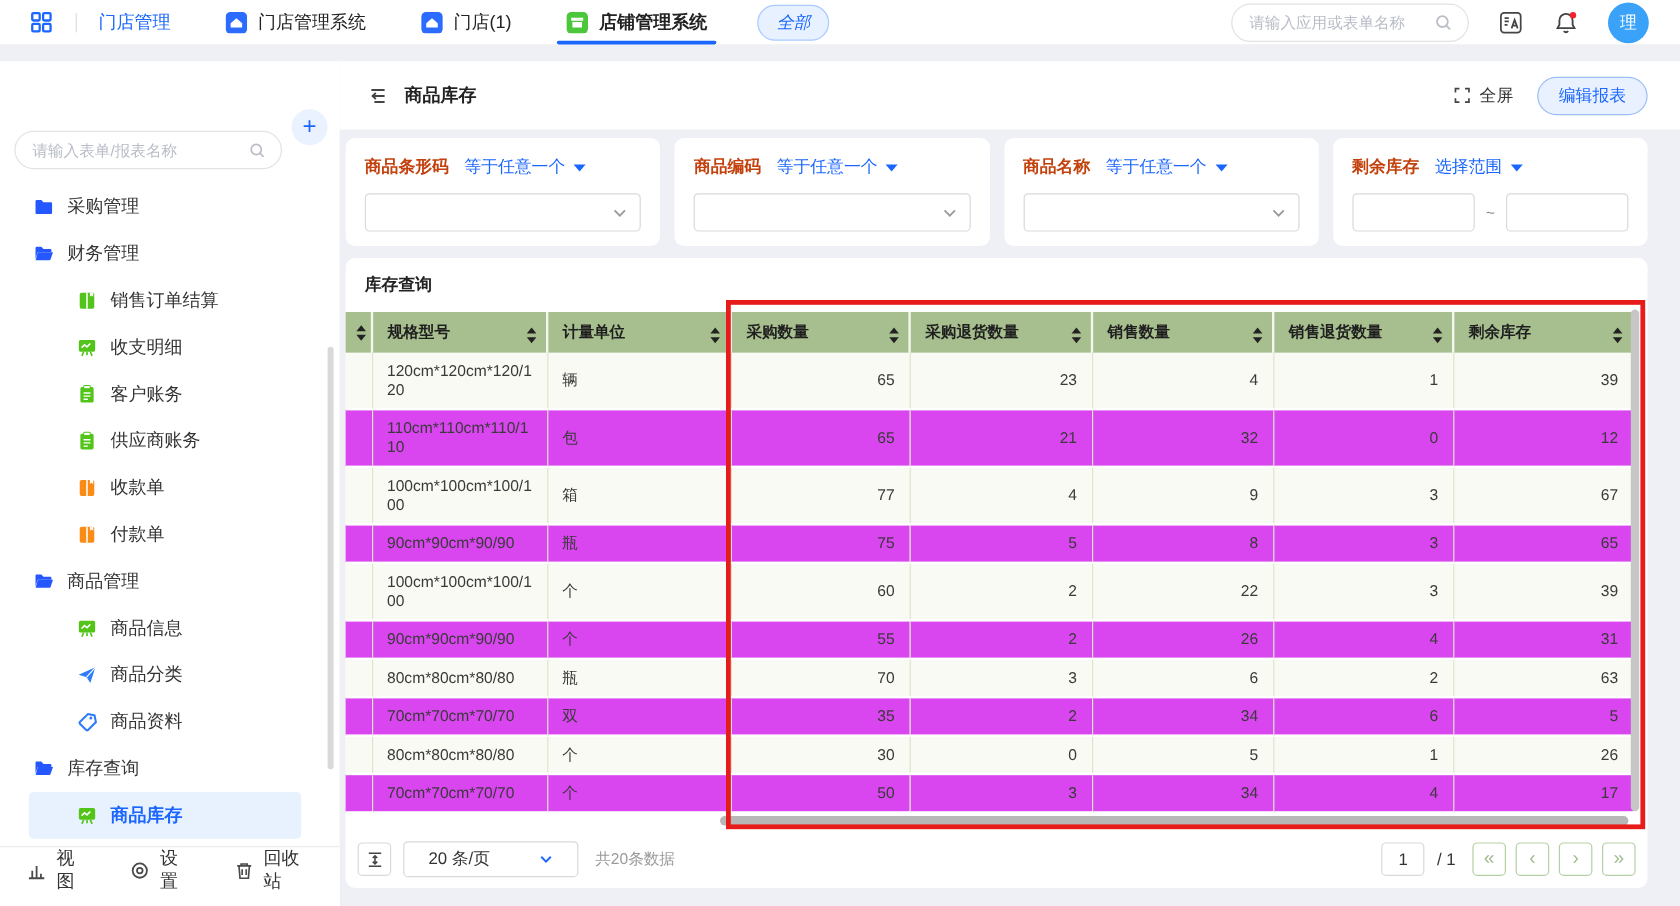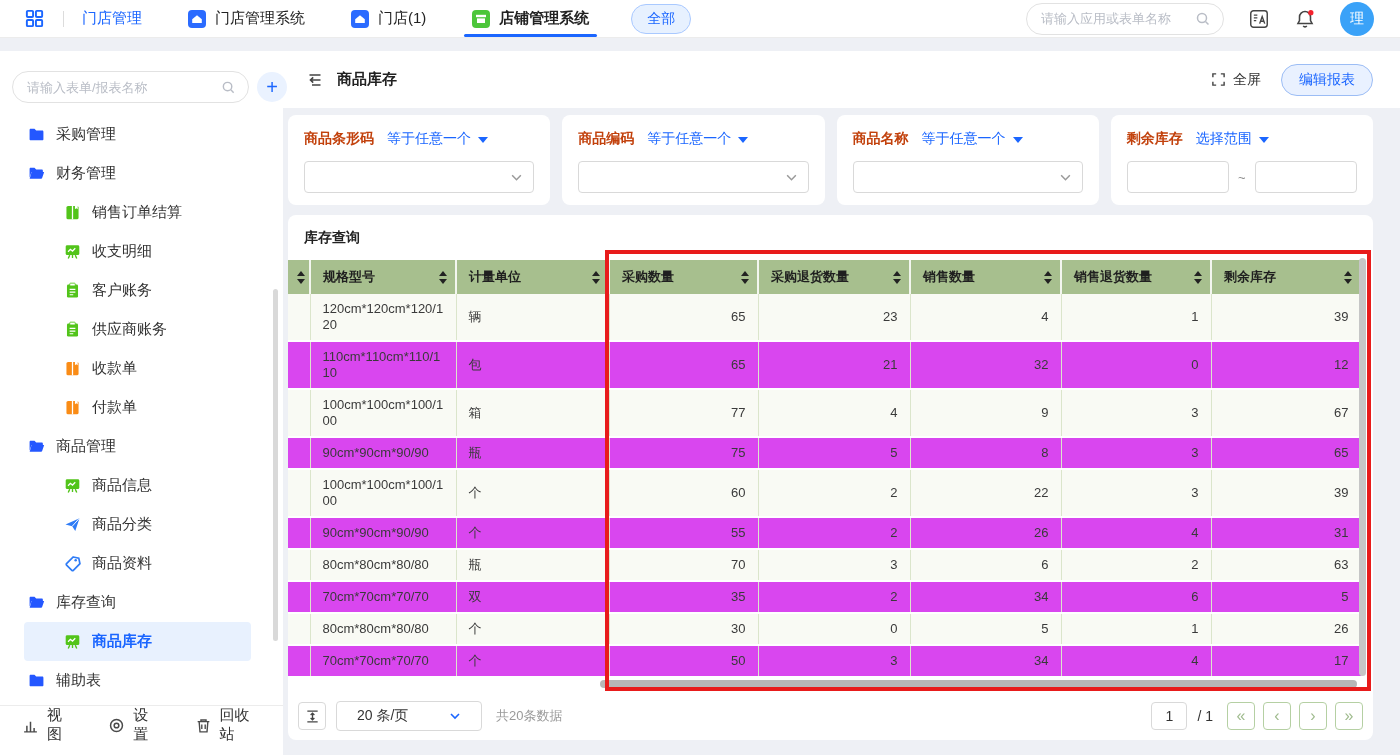--- a/index.html
+++ b/index.html
@@ -19,38 +19,38 @@
   .tb-divider { width:1px; height:16px; background:#dcdcdc; margin:0 18px; }
   .tb-link { color:#1b66ff; font-size:15px; cursor:pointer; }
   .tb-tabs { display:flex; gap:46px; margin-left:46px; height:100%; align-items:center; }
   .tb-tab { display:flex; gap:9px; align-items:center; height:100%; position:relative;
     font-size:15px; color:#222; cursor:pointer; white-space:nowrap; }
   .tb-tab.active { font-weight:bold; }
   .tb-tab.active::after { content:""; position:absolute; left:-8px; right:-8px; bottom:0;
     height:3px; background:#1b66ff; border-radius:2px; }
   .app-badge { width:18px; height:18px; border-radius:4px; flex-shrink:0; }
   .all-pill { margin-left:42px; background:#e7f1ff; border:1px solid #a9c9ff; color:#1b66ff;
-    font-size:14px; padding:5px 15px; border-radius:15px; cursor:pointer; white-space:nowrap; }
+    font-size:14px; padding:5px 15px; border-radius:15px; cursor:pointer; white-space:nowrap;font-style:italic; }
   .tb-right { display:flex; align-items:center; gap:24px; }
   .tb-search { width:198px; height:32px; border:1px solid #e2e2e2; border-radius:16px;
     display:flex; align-items:center; padding:0 12px; gap:6px; background:#fff; }
   .tb-search input { border:none; outline:none; flex:1; min-width:0; font-size:13px; color:#333; background:transparent; }
   .tb-search input::placeholder { color:#b9bdc6; }
   .icon-btn { cursor:pointer; position:relative; }
   .avatar { width:34px; height:34px; border-radius:50%; background:#3aa2f8; color:#fff;
     display:flex; align-items:center; justify-content:center; font-size:14px; cursor:pointer; }
 
   
   .page-body { position:absolute; top:51px; left:0; right:0; bottom:0; display:flex; }
 
   
   .sidebar { width:283px; flex-shrink:0; background:#fff; position:relative; }
   .sb-search-row { display:flex; align-items:center; gap:8px; padding:20px 14px 8px 12px; }
   .sb-search { flex:1; height:32px; border:1px solid #e2e2e2; border-radius:16px;
-    display:flex; align-items:center; padding:0 12px; gap:16px; }
+    display:flex; align-items:center; padding:0 12px; gap:2px;margin-top:38px; }
   .sb-search input { border:none; outline:none; flex:1; min-width:0; font-size:13px; background:transparent; }
   .sb-search input::placeholder { color:#b9bdc6; }
   .sb-plus { width:30px; height:30px; border-radius:50%; background:#eaf2ff; color:#1b66ff;
     font-size:20px; display:flex; align-items:center; justify-content:center; cursor:pointer; flex-shrink:0; }
   .sb-tree { padding-top:4px; }
   .tree-item { display:flex; align-items:center; gap:11px; height:39px; padding-left:28px;
     font-size:15px; color:#333; cursor:pointer; }
   .tree-item.child { padding-left:64px; }
   .tree-item.selected { background:#e8f1fe; color:#1b66ff; font-weight:bold; border-radius:4px;
     margin:0 32px 0 24px; padding-left:40px; }
@@ -87,21 +87,21 @@
   .range-row { display:flex; align-items:center; gap:9px; }
   .range-input { flex:1; min-width:0; height:32px; border:1px solid #d9d9d9; border-radius:4px; background:#fff; }
   .range-sep { color:#8c8c8c; font-size:13px; }
 
   
   .table-card { margin-top:10px; background:#fff; border-radius:8px; position:relative; height:525px; padding-top:14px; }
   .table-title { font-weight:bold; font-size:14px; color:#222; padding:0 16px 13px; }
   table { border-collapse:collapse; table-layout:fixed; width:1073px; font-size:13px; color:#3a3a3a; }
   th { background:#a7bf8e; color:#1f1f1f; font-weight:bold; font-size:13px; text-align:left;
     height:34px; padding:0 8px 0 12px; border-right:2px solid #f3f6ef; }
-  .th-inner { display:flex; justify-content:space-between; align-items:center; gap:16px; }
+  .th-inner { display:flex; justify-content:space-between; align-items:flex-end; gap:16px; }
   .th-inner.center { justify-content:center; padding:0; }
   .sort { display:flex; flex-direction:column; gap:3px; cursor:pointer; flex-shrink:0; }
   .sort i { display:block; width:0; height:0; border-left:4px solid transparent; border-right:4px solid transparent; }
   .sort .up { border-bottom:5px solid #222; }
   .sort .down { border-top:5px solid #222; }
   td { padding:7px 12px; border-right:1px solid #dbe5cb; border-bottom:2px solid #fff;
     line-height:16px; vertical-align:middle; word-break:break-all; }
   td.num { text-align:right; }
   tr.light { background:#f9faf4; }
   tr.green { background:#d946ef; }

